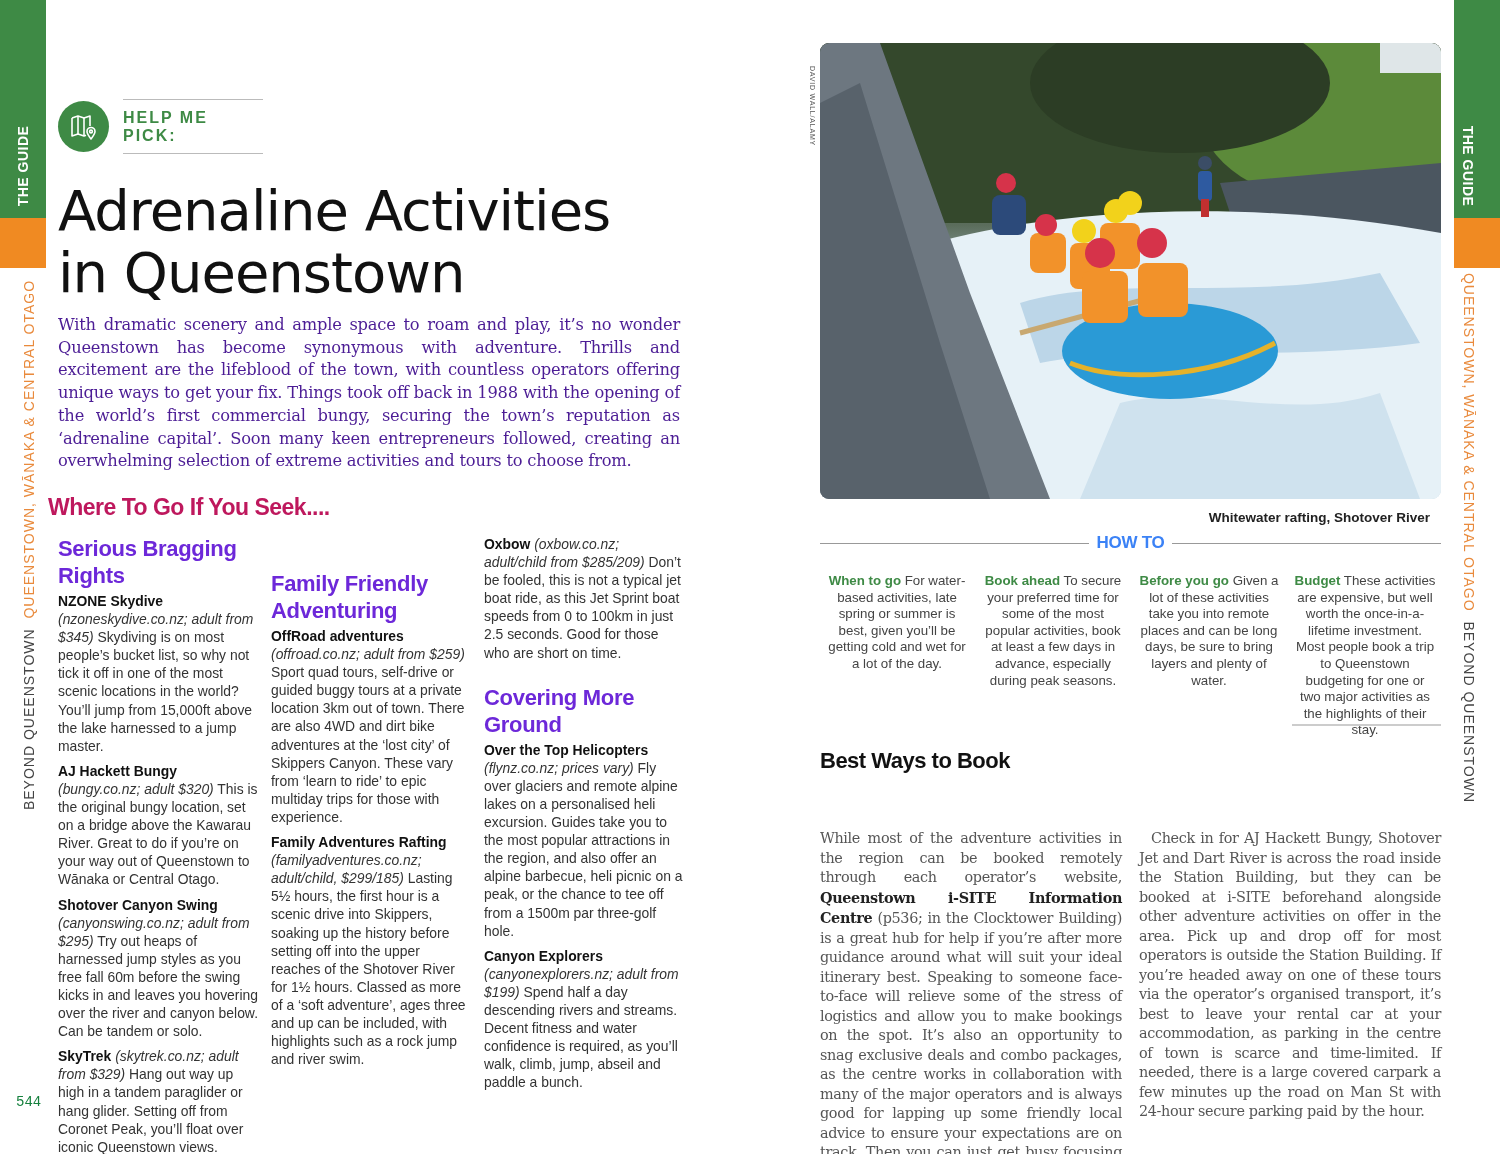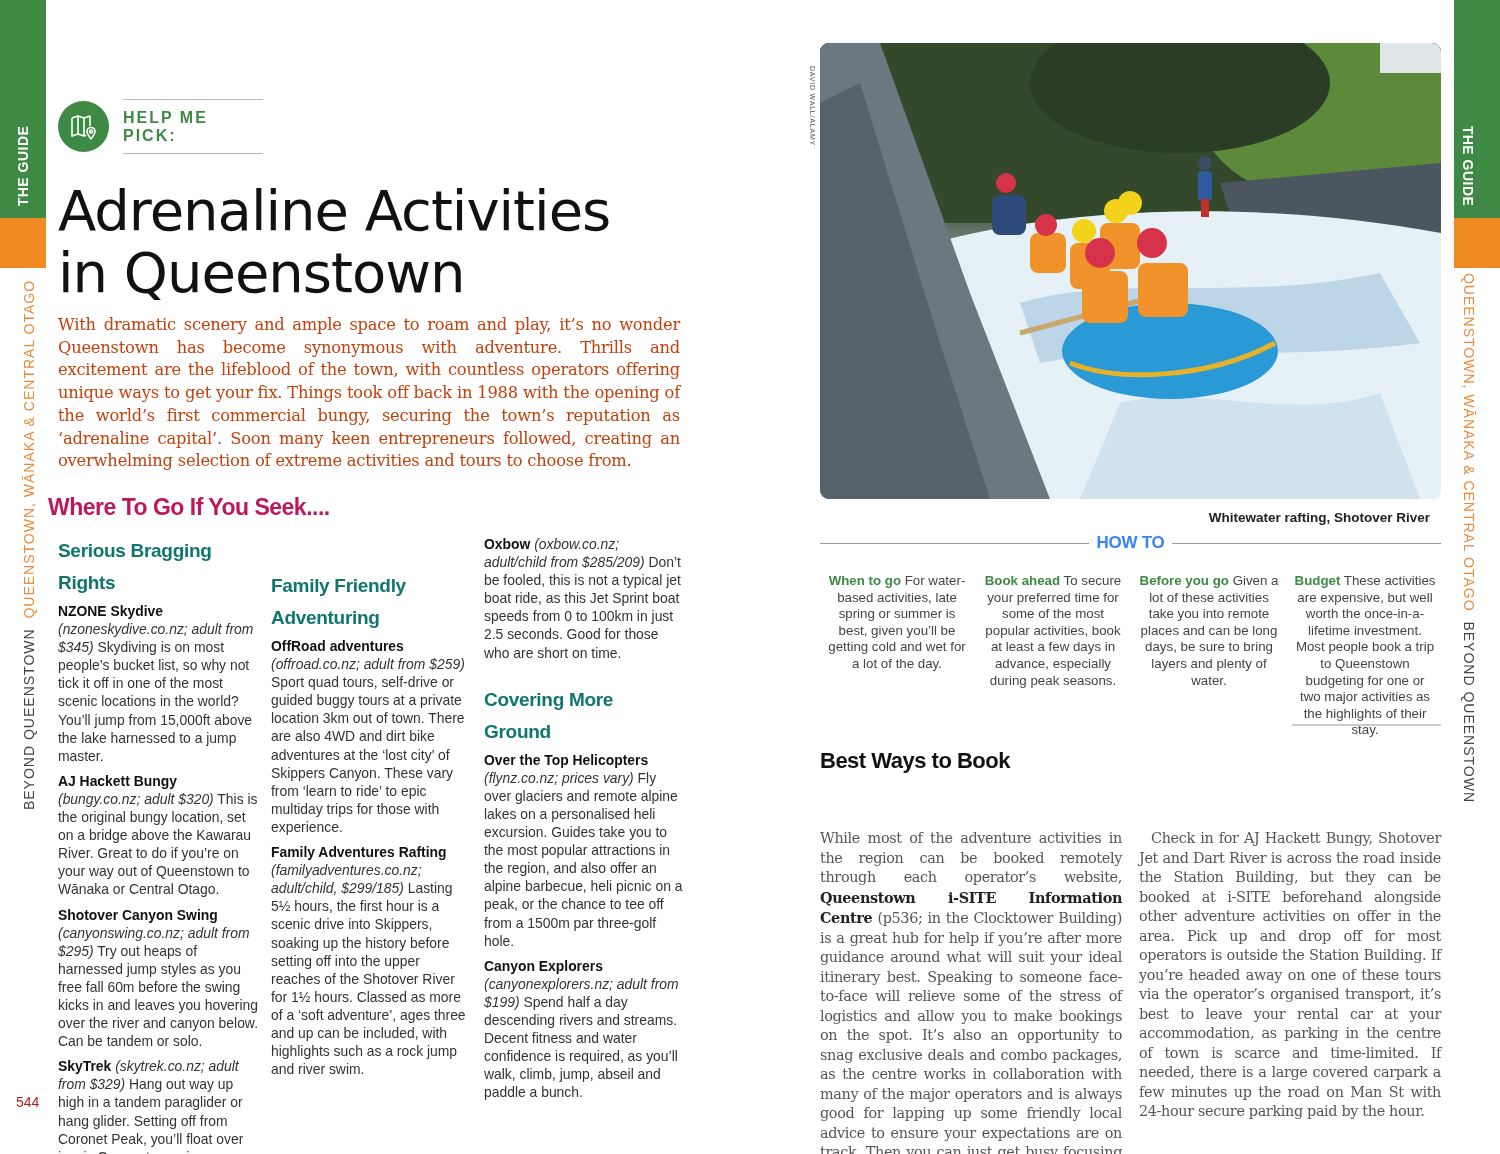--- a/index.html
+++ b/index.html
@@ -33,38 +33,38 @@
   .help-label-wrap { margin-left: 14px; border-top: 1px solid #bbb; border-bottom: 1px solid #bbb; padding: 9px 2px 8px 0; width: 140px; }
   .help-label { color: #3e8a45; font-size: 16px; letter-spacing: 2px; font-weight: bold; }
 
   .page-title {
     position: absolute; left: 58px; top: 180px; width: 640px;
     font-size: 56px; line-height: 62px; font-weight: normal; color: #111; letter-spacing: -1px;
     font-family: "DejaVu Sans", sans-serif;
   }
   .intro {
     position: absolute; left: 58px; top: 314px; width: 622px;
-    font-family: "DejaVu Serif", serif; font-size: 16.3px; line-height: 22.7px; color: #c2410c;
+    font-family: "DejaVu Serif", serif; font-size: 16.3px; line-height: 22.7px; color: #4c1d95;
     text-align: justify; letter-spacing: -0.2px;
   }
   .section-heading {
     position: absolute; left: 48px; top: 494px; font-size: 23px; font-weight: bold; color: #be185d;
     letter-spacing: -0.5px; font-family: "Liberation Sans", sans-serif;
   }
   .col { position: absolute; top: 535px; width: 200px; font-size: 13.9px; line-height: 18.1px; color: #333; }
   .col.c1 { left: 58px; }
   .col.c2 { left: 271px; }
   .col.c3 { left: 484px; width: 200px; }
-  .cat-head { color: #0f766e; font-weight: bold; font-size: 19px; line-height: 32px; letter-spacing: -0.3px; margin-bottom: 3px; }
+  .cat-head { color: #6d28d9; font-weight: bold; font-size: 22px; line-height: 27px; letter-spacing: -0.3px; margin-bottom: 3px; }
   .entry { margin-bottom: 7px; }
   .entry-name { font-weight: bold; color: #111; }
   .entry-meta { font-style: italic; }
   .gap { height: 15px; }
 
-  .page-num { position: absolute; top: 1094px; font-size: 14px; color: #b91c1c; }
+  .page-num { position: absolute; top: 1094px; font-size: 14px; color: #15803d; font-family: Liberation Mono, monospace; }
   .page-num.left { left: 16px; }
   .page-num.right { left: 1500px; }
 
   
   .credit {
     position: absolute; left: 812px; top: 106px; font-size: 7px; letter-spacing: 0.8px; color: #555;
     transform: translate(-50%, -50%) rotate(90deg); white-space: nowrap;
   }
   .photo {
     position: absolute; left: 820px; top: 43px; width: 621px; height: 456px; border-radius: 9px; overflow: hidden;

